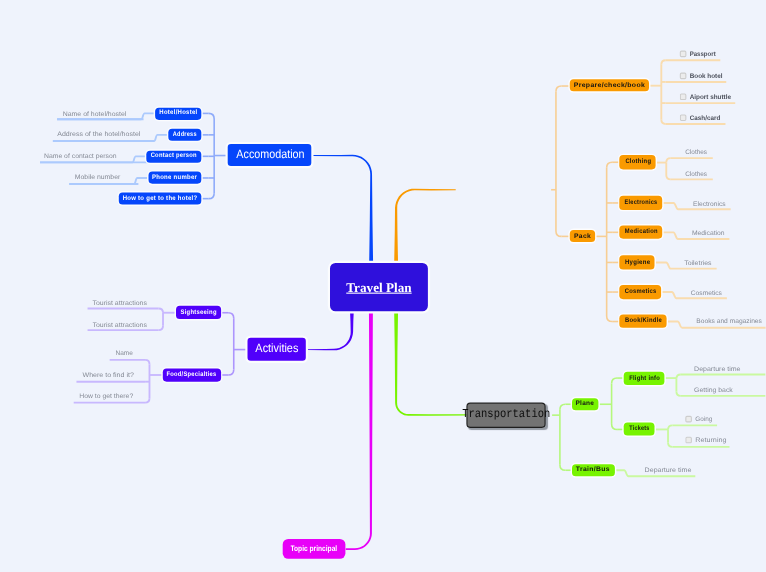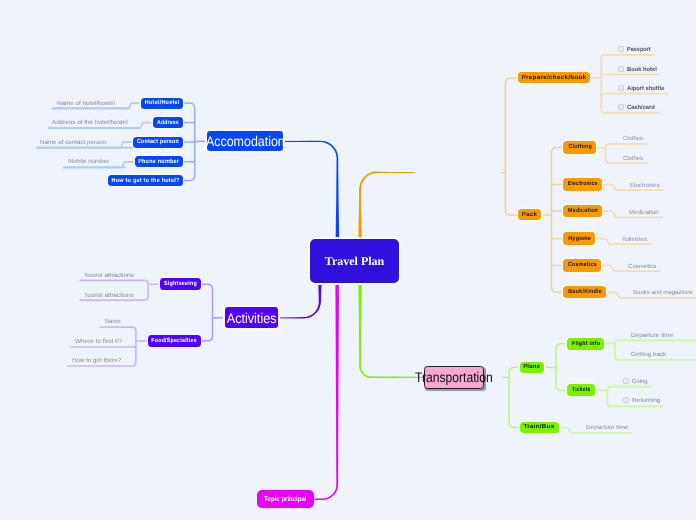--- a/index.html
+++ b/index.html
@@ -7,21 +7,21 @@
   .leaf,.node span{backface-visibility:hidden;}
   body{width:696px;height:520px;background:#eff3fc;font-family:"Liberation Sans",sans-serif;overflow:hidden;}
   #stage{position:absolute;left:0;top:0;width:696px;height:520px;}
   svg.lines{position:absolute;left:0;top:0;width:696px;height:520px;}
   .node{position:absolute;box-sizing:border-box;display:flex;align-items:center;justify-content:center;
         white-space:nowrap;line-height:1;}
   .node span{display:inline-block;transform:scaleX(0.86);transform-origin:center;}
   .n-root{border-radius:7px;font-family:"Liberation Serif",serif;font-weight:bold;font-size:12px;color:#fff;
     border:2px solid #fbfcfe;background:#2f10dc;}
   .n-root span{transform:none;}
-  .n-main{border-radius:3.5px;border:1.5px solid #1f1f1f;font-size:14px;color:#0d0d0d;
+  .n-main{border-radius:3.5px;border:1.5px solid #1f1f1f;font-size:11px;color:#0d0d0d;
     box-shadow:1.6px 1.6px 0.8px rgba(110,115,125,0.7);}
   .n-main-light{border:2px solid #fbfcfe;box-shadow:none;border-radius:5px;}
   .n-lv1{border-radius:4.5px;font-size:10px;color:#fff;}
   .n-lv2{border-radius:3.5px;font-weight:bold;font-size:6px;letter-spacing:0.28px;color:#141414;
          box-shadow:0 0 0 1.3px #fdfdfe;}
   .n-lv2w{border-radius:3.5px;font-weight:bold;font-size:6px;letter-spacing:0.28px;color:#fff;
          box-shadow:0 0 0 1.3px #fbfcfe;}
   .leaf{position:absolute;font-size:7px;letter-spacing:0.2px;color:#868b96;white-space:nowrap;line-height:1;
         transform:scaleX(0.86);transform-origin:left center;}
   .leafb{font-weight:bold;color:#4d515c;letter-spacing:0.1px;}
@@ -137,30 +137,30 @@
   <path d="M618.9 340.4 L696.0 340.4" fill="none" stroke="#caf9a0" stroke-width="1.7" stroke-linecap="butt"></path>
   <path d="M618.9 359.9 L696.0 359.9" fill="none" stroke="#caf9a0" stroke-width="1.7" stroke-linecap="butt"></path>
   <path d="M595.4 390.4 L607.3 390.4" fill="none" stroke="#caf9a0" stroke-width="1.7" stroke-linecap="butt"></path>
   <path d="M607.3 390.7 L607.3 402.3" fill="none" stroke="#caf9a0" stroke-width="1.7" stroke-linecap="butt"></path>
   <path d="M607.3 390.7 Q607.3 386.7 611.3 386.7" fill="none" stroke="#caf9a0" stroke-width="1.7" stroke-linecap="butt"></path>
   <path d="M607.3 402.3 Q607.3 406.3 611.3 406.3" fill="none" stroke="#caf9a0" stroke-width="1.7" stroke-linecap="butt"></path>
   <path d="M611.3 386.7 L651.9 386.7" fill="none" stroke="#caf9a0" stroke-width="1.7" stroke-linecap="butt"></path>
   <path d="M611.3 406.3 L663.2 406.3" fill="none" stroke="#caf9a0" stroke-width="1.7" stroke-linecap="butt"></path>
   <path d="M558.6 427.5 L567.4 427.5 C569.3 427.5 569.3 433.0 571.3 433.0 L632.1 433.0" fill="none" stroke="#caf9a0" stroke-width="1.7" stroke-linecap="butt"></path>
 </svg>
-<div class="node n-root" style="left:308px;top:237px;width:93px;height:48px;">
+<div class="node n-root" style="left:298px;top:237px;width:93px;height:48px;text-decoration:underline;">
       <span>Travel Plan</span>
     </div>
 <div class="node n-main n-main-light" style="left:205.4px;top:129.2px;width:80px;height:24.3px;background:#0546fb;color:#fff;">
       <span style="transform:scaleX(0.889)">Accomodation</span>
     </div>
 <div class="node n-main n-main-light" style="left:223px;top:305.2px;width:57.4px;height:25.1px;background:#5000fb;color:#fff;">
       <span style="transform:scaleX(0.901)">Activities</span>
     </div>
-<div class="node n-main" style="left:424.1px;top:366px;width:60px;height:22.7px;background:#f9a8d4;">
+<div class="node n-main" style="left:424.1px;top:366px;width:72px;height:22.7px;background:#737373;font-family:Liberation Mono, monospace;">
       <span style="transform:scaleX(0.866)">Transportation</span>
     </div>
 <div class="node n-lv1" style="left:256.9px;top:489.9px;width:57.4px;height:18.4px;background:#e800f8;font-size:7.2px;font-weight:bold;border-radius:5px;">
       <span style="transform:scaleX(0.839)">Topic principal</span>
     </div>
 <div class="node n-lv2w" style="left:141.3px;top:97.6px;width:41.9px;height:11px;background:#0546fb;">
       <span style="transform:scaleX(0.904)">Hotel/Hostel</span>
     </div>
 <div class="node n-lv2w" style="left:153px;top:117.1px;width:30.2px;height:11px;background:#0546fb;">
       <span style="transform:scaleX(0.839)">Address</span>

